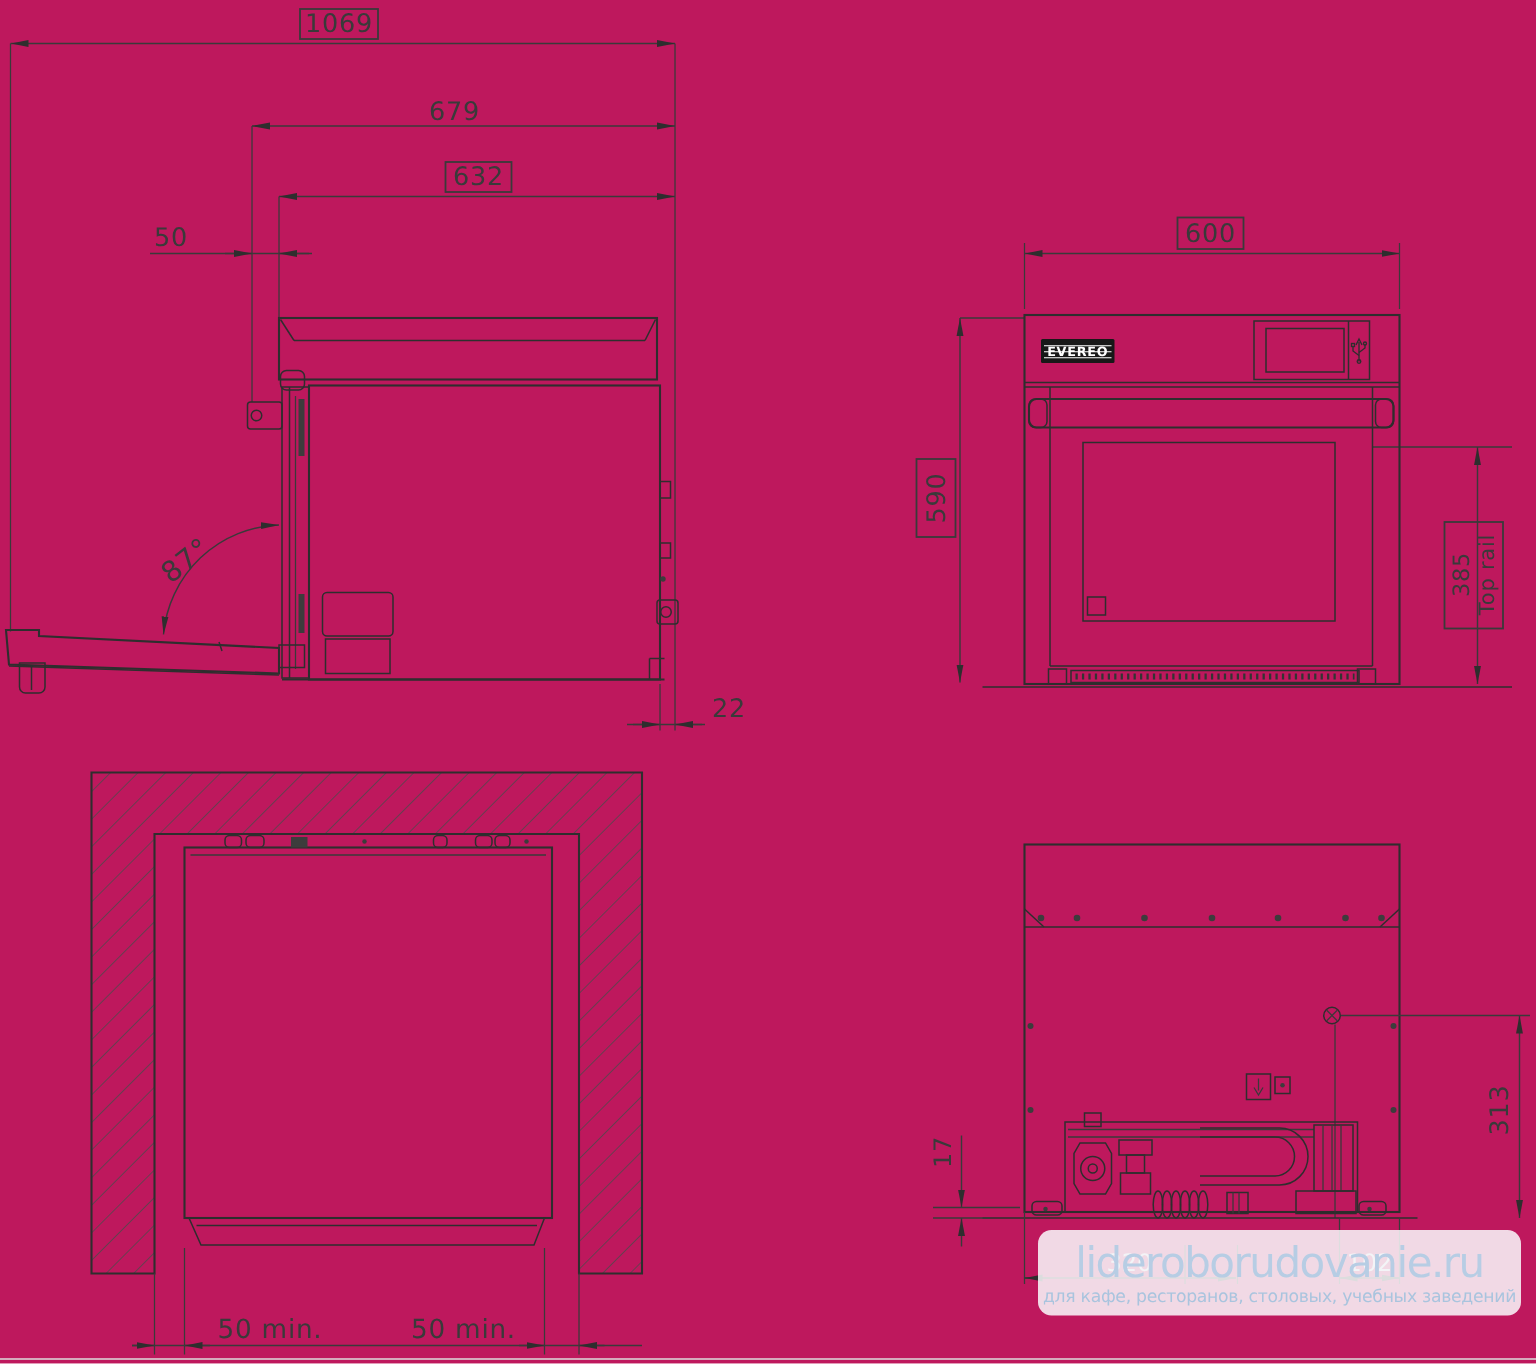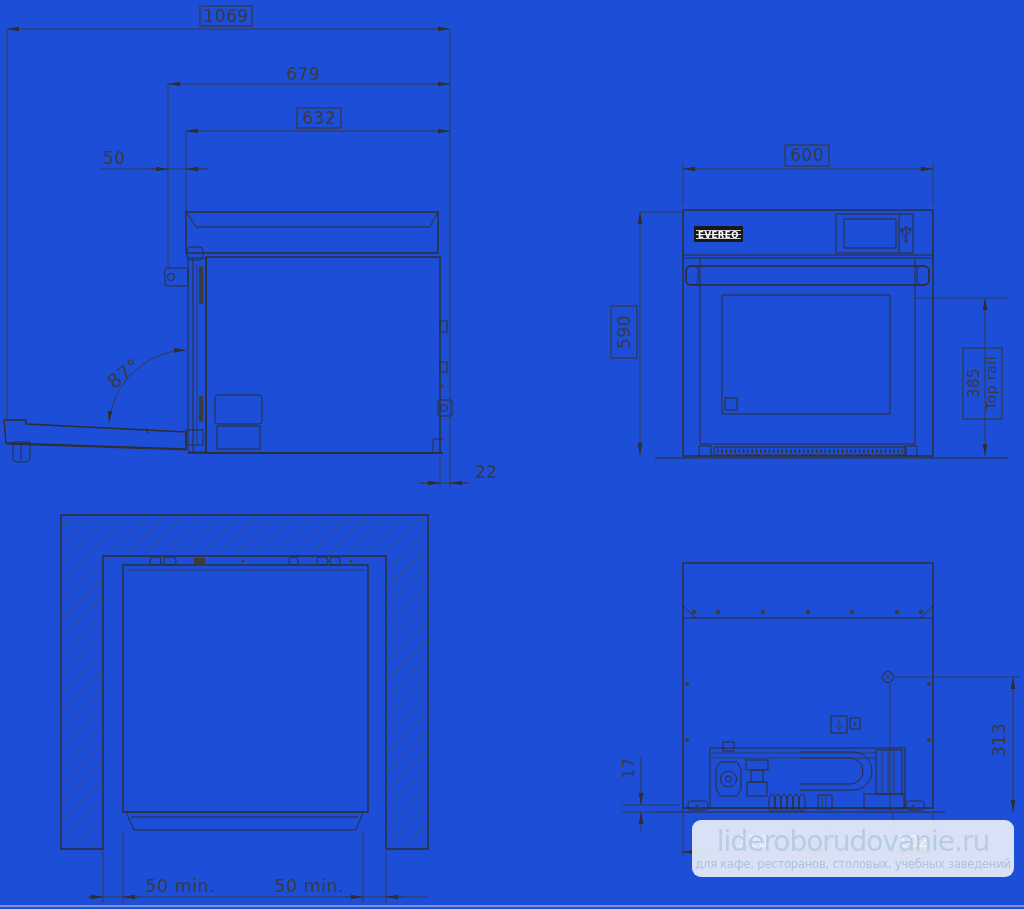--- a/index.html
+++ b/index.html
@@ -1,16 +1,16 @@
 <!DOCTYPE html>
 <html><head>
 <meta charset="utf-8">
 <style>
   html,body{margin:0;padding:0;background:#ffffff;}
-  .stage{position:relative;width:1024px;height:909px;background:#1d4ed8;overflow:hidden;
+  .stage{position:relative;width:1024px;height:909px;background:#be185d;overflow:hidden;
          font-family:"DejaVu Sans",sans-serif;}
   svg{position:absolute;left:0;top:0;}
   .ln{stroke:#2e2e2e;stroke-width:1.4;fill:none;}
   .ln1{stroke:#2e2e2e;stroke-width:1;fill:none;}
   .thin{stroke:#3a3a3a;stroke-width:0.85;fill:none;}
   .dimln{stroke:#3a3a3a;stroke-width:0.95;fill:none;}
   .dim{font-size:17px;fill:#3a3a3a;text-anchor:middle;letter-spacing:0.5px;}
   .dimS{font-size:15px;fill:#3a3a3a;text-anchor:middle;letter-spacing:0.5px;}
   .ghost{font-size:16px;fill:#c5cad3;text-anchor:middle;}
   .box{stroke:#3a3a3a;stroke-width:1.2;fill:none;}

